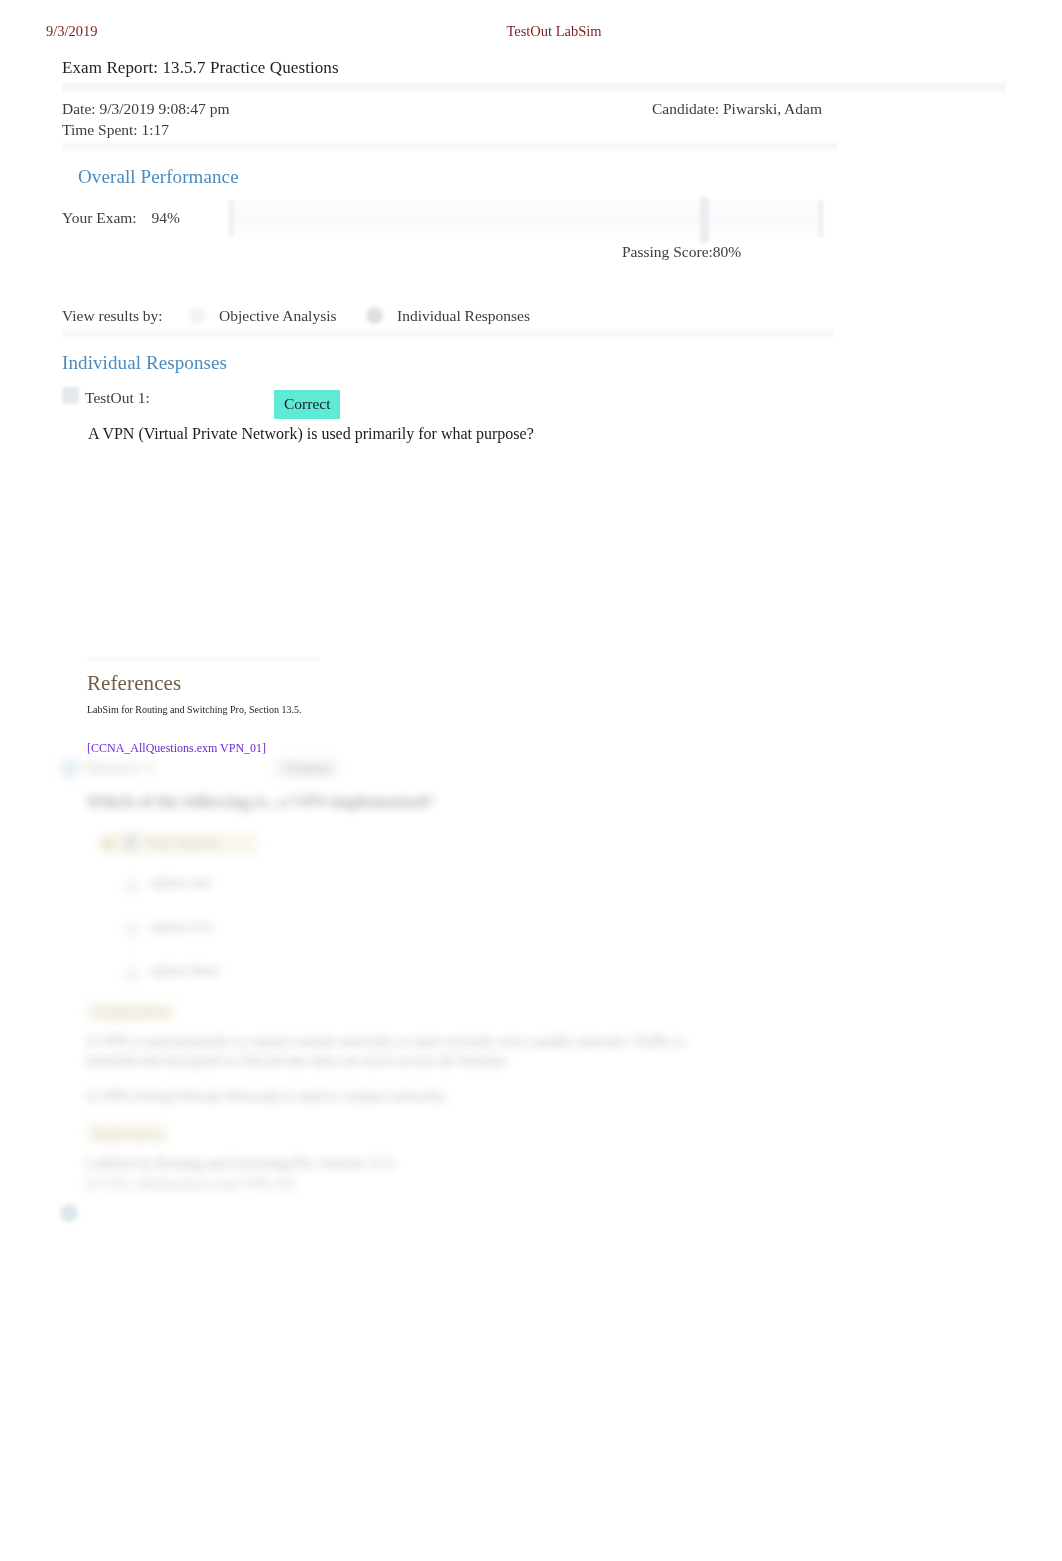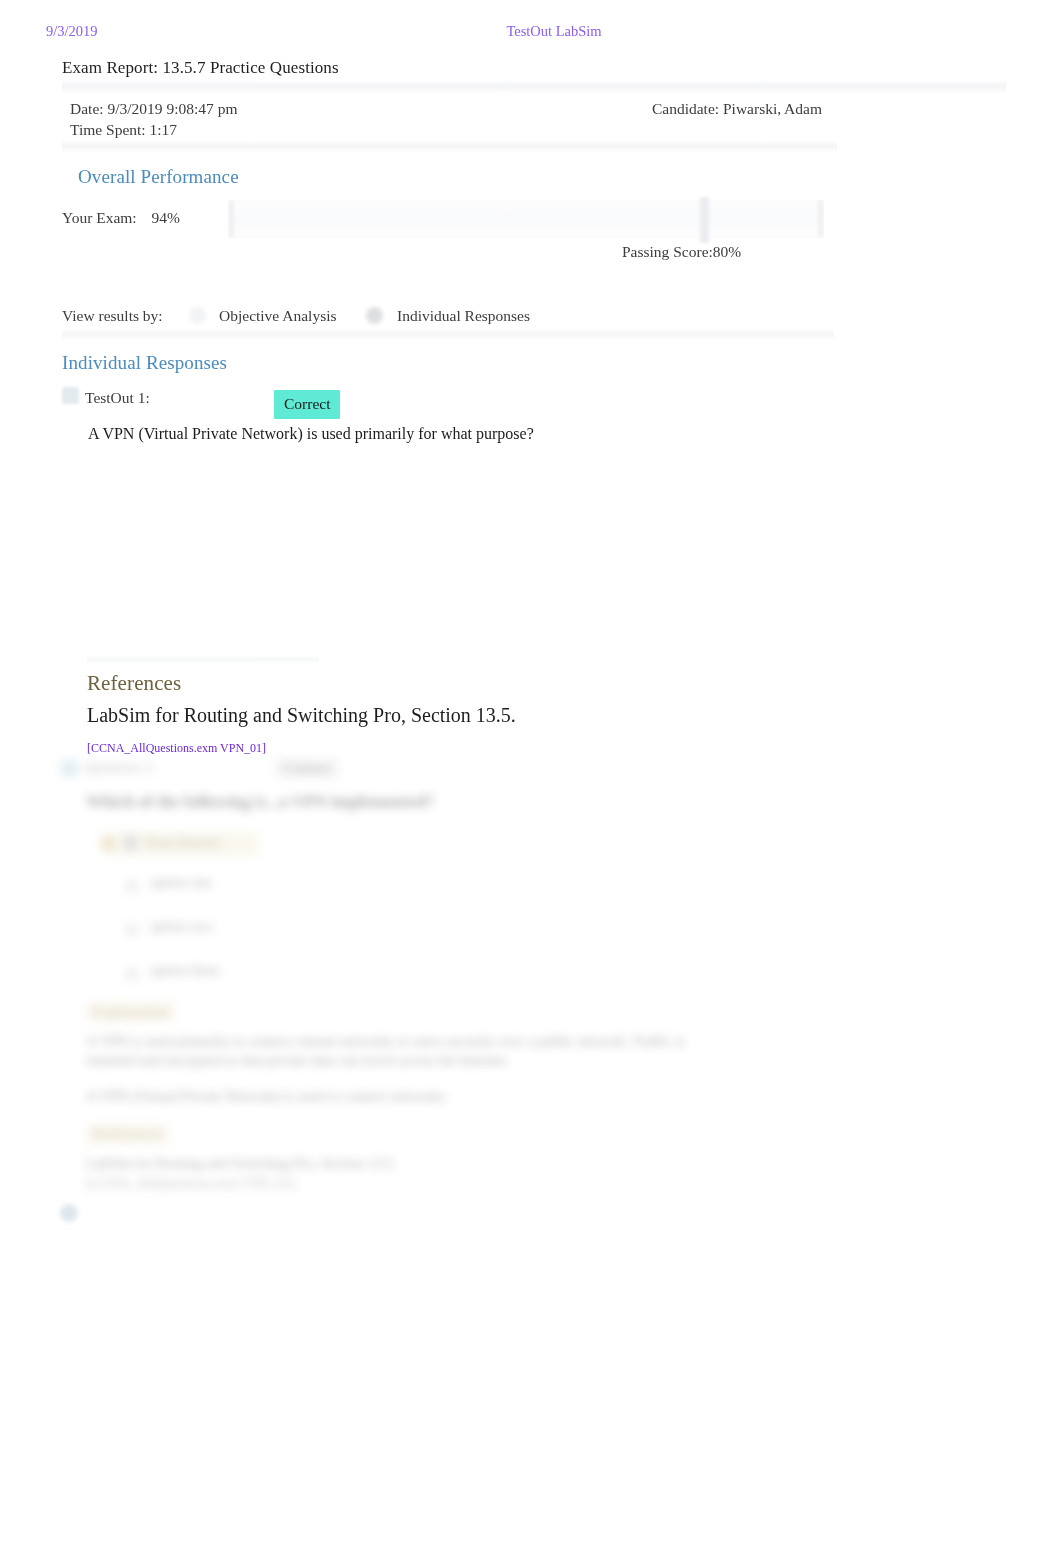--- a/index.html
+++ b/index.html
@@ -19,21 +19,21 @@
   }
 
   
   .print-header {
     position: absolute;
     top: 23px;
     left: 0;
     width: 1062px;
     height: 20px;
     font-size: 14.5px;
-    color: #8b5cf6;
+    color: #7f1d1d;
   }
   .print-header .ph-date {
     position: absolute;
     left: 46px;
     top: 0;
   }
   .print-header .ph-title {
     position: absolute;
     left: 0;
     top: 0;
@@ -71,21 +71,20 @@
     left: 62px;
     top: 98px;
     width: 944px;
     font-size: 15.5px;
     color: #3c3c3c;
   }
   .meta-row {
     position: relative;
     height: 21px;
     line-height: 21px;
-    margin-left: 8px;
   }
   .meta-right {
     position: absolute;
     right: 184px;
     top: 0;
     white-space: nowrap;
   }
   .meta-rule {
     position: absolute;
     left: 62px;
@@ -285,21 +284,21 @@
     left: 87px;
     top: 671px;
     font-size: 21px;
     color: #6e6040;
     letter-spacing: 0.1px;
   }
   .ref-line1 {
     position: absolute;
     left: 87px;
     top: 704px;
-    font-size: 20px;
+    font-size: 10px;
     color: #1e1e1e;
   }
   .ref-line2 {
     position: absolute;
     left: 87px;
     top: 741px;
     font-size: 12px;
     color: #6d28d9;
   }
 

